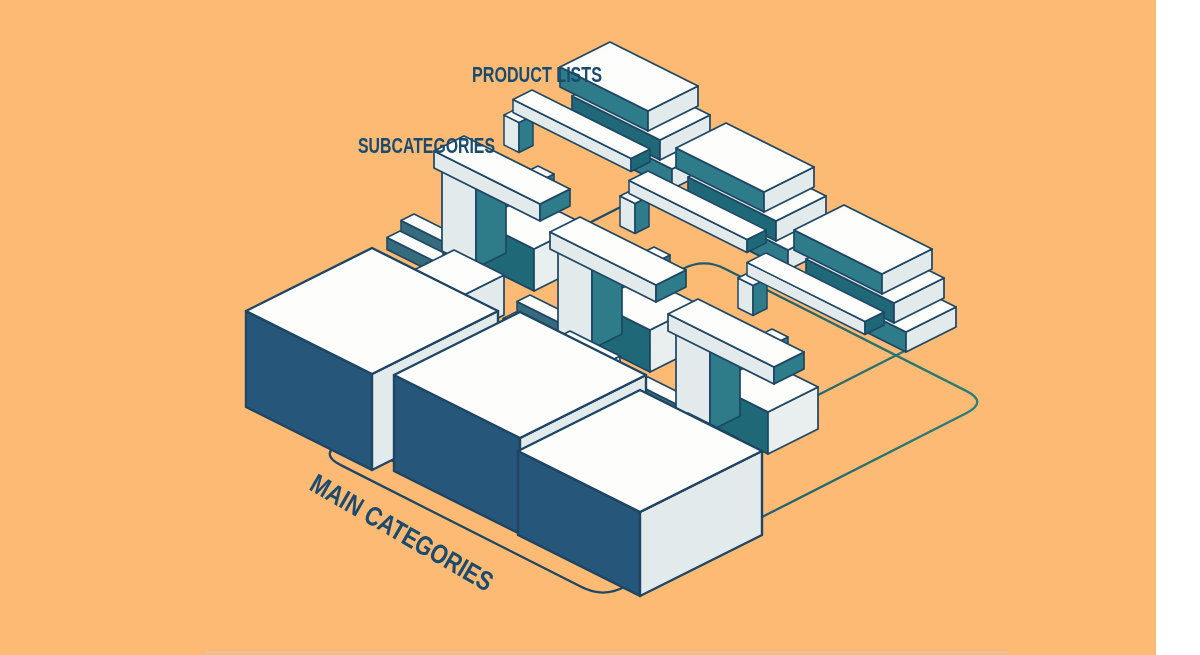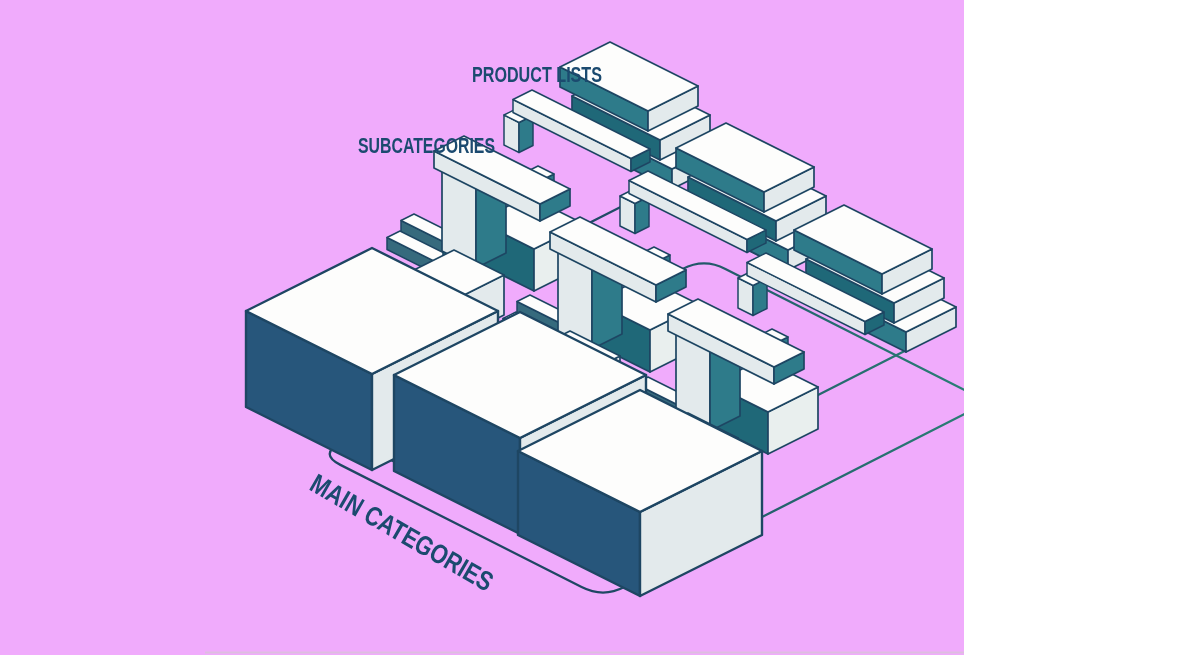--- a/index.html
+++ b/index.html
@@ -1,19 +1,19 @@
 <!DOCTYPE html>
 <html><head>
 <meta charset="utf-8">
 <style>
   html,body{margin:0;padding:0;background:#ffffff;}
   .canvas{
     position:relative;
-    width:964px;height:655px;
-    background:#f0abfc;
+    width:1156px;height:655px;
+    background:#fdba74;
     overflow:hidden;
     font-family:"Liberation Sans","DejaVu Sans",sans-serif;
     text-decoration:underline;
   }
   svg{display:block;}
   .lbl{
     font-family:"Liberation Sans","DejaVu Sans",sans-serif;
     font-weight:bold;
   }
 </style>

